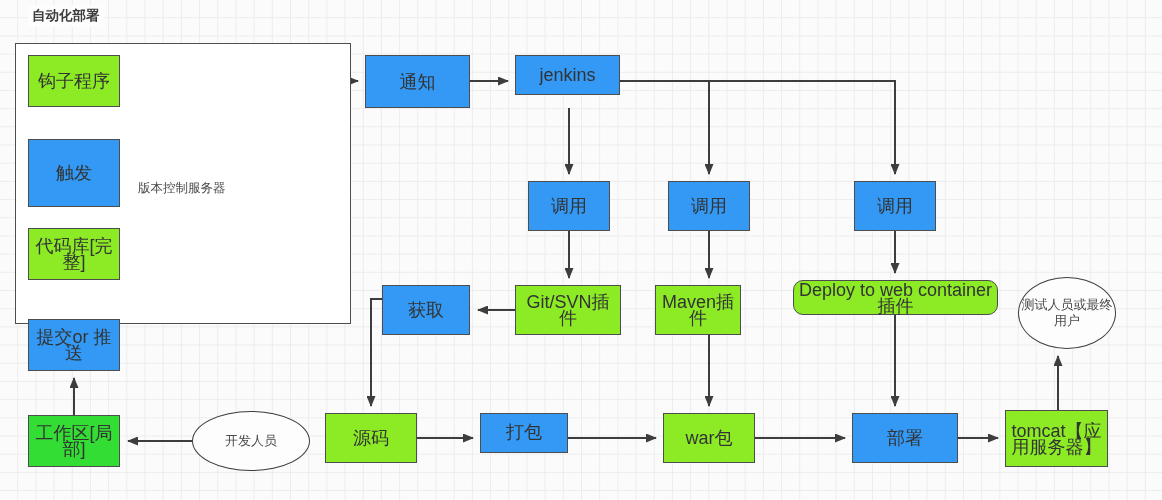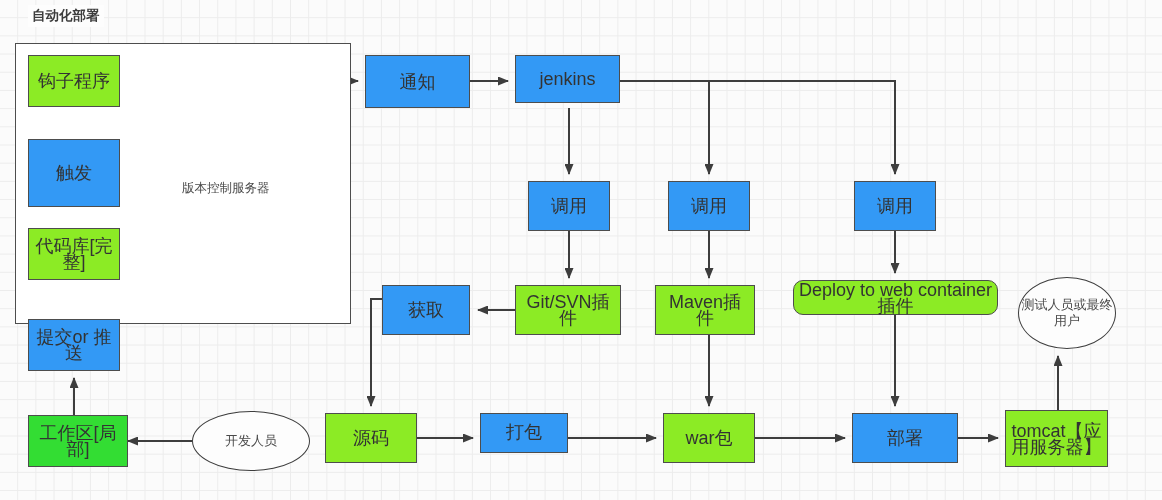--- a/index.html
+++ b/index.html
@@ -74,21 +74,21 @@
   }
 </style>
 </head>
 <body>
 
 <div id="canvas">
 
   <div id="page-title">自动化部署</div>
 
   <div class="container-box" style="left:15px;top:43px;width:336px;height:281px;"></div>
-  <div class="container-label" style="left:138px;top:180px;margin-left:44px;">版本控制服务器</div>
+  <div class="container-label" style="left:138px;top:180px;">版本控制服务器</div>
 
   <svg id="svglayer">
     <defs>
       <marker id="arrow" markerWidth="11" markerHeight="9" refX="10" refY="4.5" orient="auto" markerUnits="userSpaceOnUse">
         <path d="M0,0 L11,4.5 L0,9 z" fill="#3d3d3d"></path>
       </marker>
     </defs>
     <g stroke="#3d3d3d" stroke-width="2" fill="none" marker-end="url(#arrow)">
 
       <path d="M74,415 L74,378"></path>
@@ -138,48 +138,48 @@
       </div>
       <div class="node blue" style="left: 28px; top: 139px; width: 92px; height: 68px;">
         <span>触发</span>
       </div>
       <div class="node green" style="left: 28px; top: 228px; width: 92px; height: 52px;">
         <span>代码库[完整]</span>
       </div>
       <div class="node blue" style="left: 28px; top: 319px; width: 92px; height: 52px;">
         <span>提交or 推送</span>
       </div>
-      <div class="node green2" style="left: 28px; top: 415px; width: 100px; height: 52px;">
+      <div class="node green2" style="left: 28px; top: 415px; width: 92px; height: 52px;">
         <span>工作区[局部]</span>
       </div>
       <div class="ellipse" style="left: 192px; top: 411px; width: 118px; height: 60px;">
         <span>开发人员</span>
       </div>
       <div class="node blue" style="left: 365px; top: 55px; width: 105px; height: 53px;">
         <span>通知</span>
       </div>
-      <div class="node blue" style="left: 515px; top: 55px; width: 105px; height: 48px;">
+      <div class="node blue" style="left: 515px; top: 55px; width: 105px; height: 40px;">
         <span>jenkins</span>
       </div>
       <div class="node blue" style="left: 528px; top: 181px; width: 82px; height: 50px;">
         <span>调用</span>
       </div>
       <div class="node blue" style="left: 668px; top: 181px; width: 82px; height: 50px;">
         <span>调用</span>
       </div>
       <div class="node blue" style="left: 854px; top: 181px; width: 82px; height: 50px;">
         <span>调用</span>
       </div>
       <div class="node blue" style="left: 382px; top: 285px; width: 88px; height: 50px;">
         <span>获取</span>
       </div>
       <div class="node green" style="left: 515px; top: 285px; width: 106px; height: 50px;">
         <span>Git/SVN插件</span>
       </div>
-      <div class="node green" style="left: 655px; top: 285px; width: 100px; height: 50px;">
+      <div class="node green" style="left: 655px; top: 285px; width: 86px; height: 50px;">
         <span>Maven插件</span>
       </div>
       <div class="node green" style="left: 793px; top: 280px; width: 205px; height: 35px; border-radius: 10px;">
         <span>Deploy to web container插件</span>
       </div>
       <div class="ellipse" style="left: 1018px; top: 277px; width: 98px; height: 72px;">
         <span>测试人员或最终用户</span>
       </div>
       <div class="node green" style="left: 325px; top: 413px; width: 92px; height: 50px;">
         <span>源码</span>

